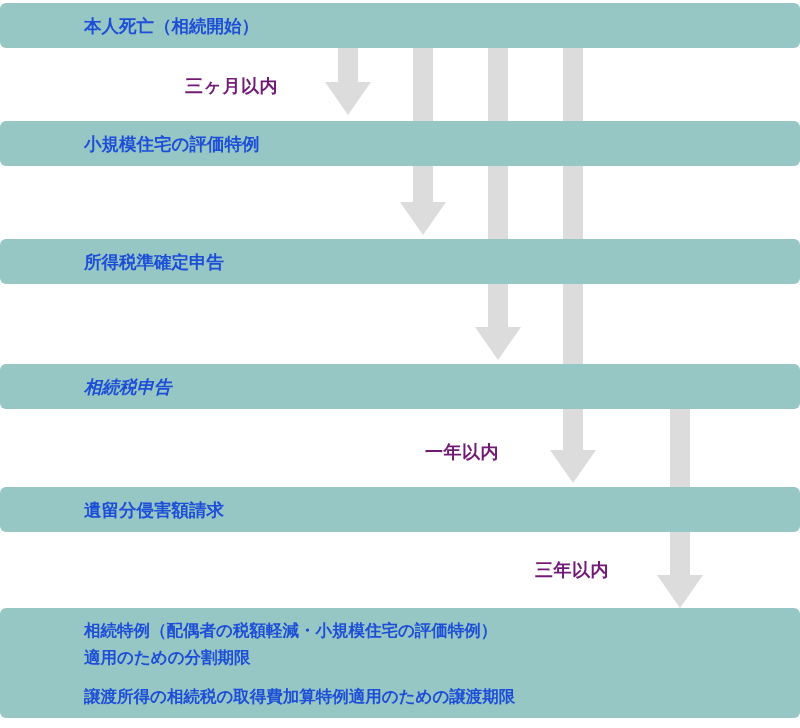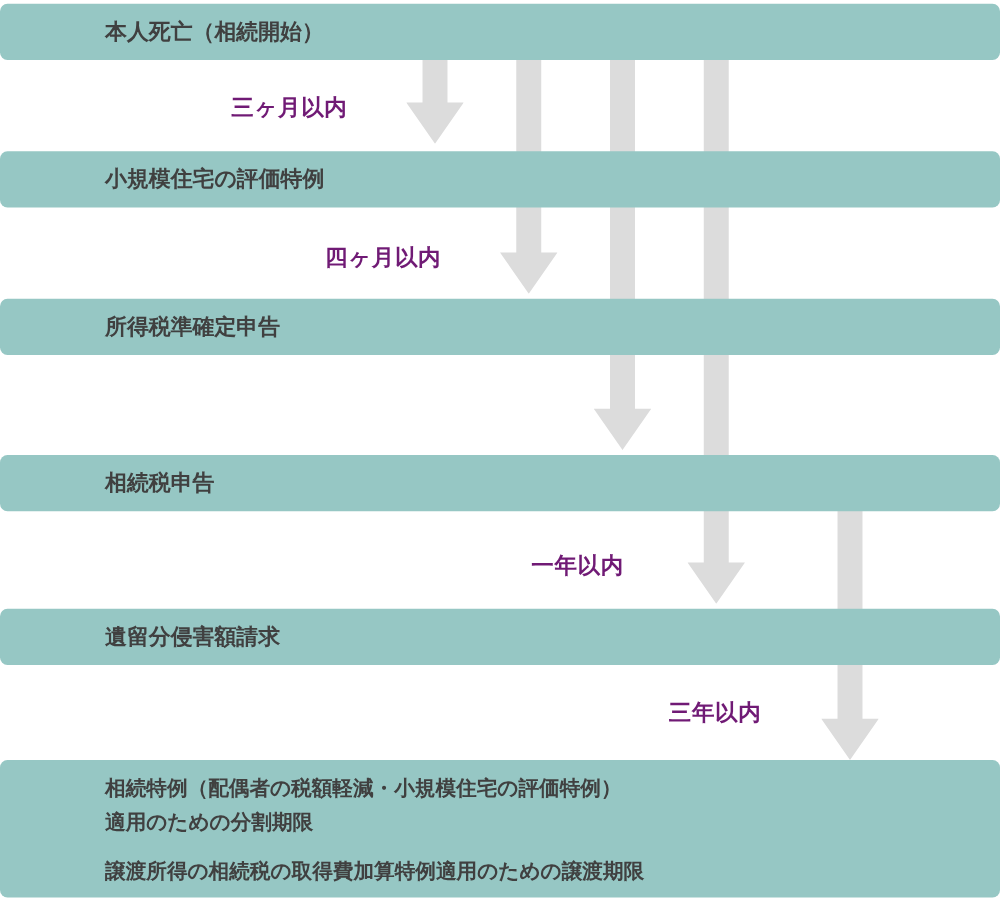--- a/index.html
+++ b/index.html
@@ -18,21 +18,21 @@
     background: #ffffff;
     overflow: hidden;
   }
 
   
   .stage-box {
     position: absolute;
     box-sizing: border-box;
     background: #96c7c4;
     border-radius: 6px;
-    color: #404040;
+    color: #1d4ed8;
     font-weight: bold;
     display: flex;
     flex-direction: column;
     justify-content: center;
   }
   .stage-box .line {
     display: block;
     font-size: 17px;
     line-height: 26px;
     white-space: nowrap;
@@ -110,28 +110,27 @@
   <div class="stage-box single" style="left:0px; top:3px; width:800px; height:45px;">
     <span class="line">本人死亡（相続開始）</span>
   </div>
 
   <div class="duration-label" style="left:185px; top:74px; width:135px;">三ヶ月以内</div>
 
   <div class="stage-box single" style="left:0px; top:121px; width:800px; height:45px;">
     <span class="line">小規模住宅の評価特例</span>
   </div>
 
-  <div class="duration-label" style="left:260px; top:194px; width:135px;">四ヶ月以内</div>
 
   <div class="stage-box single" style="left:0px; top:239px; width:800px; height:45px;">
     <span class="line">所得税準確定申告</span>
   </div>
 
 
-  <div class="stage-box single" style="left:0px; top:364px; width:800px; height:45px;">
+  <div class="stage-box single" style="left:0px; top:364px; width:800px; height:45px;font-style:italic;">
     <span class="line">相続税申告</span>
   </div>
 
   <div class="duration-label" style="left:425px; top:440px; width:118px;">一年以内</div>
 
   <div class="stage-box single" style="left:0px; top:487px; width:800px; height:45px;">
     <span class="line">遺留分侵害額請求</span>
   </div>
 
   <div class="duration-label" style="left:535px; top:558px; width:118px;">三年以内</div>

